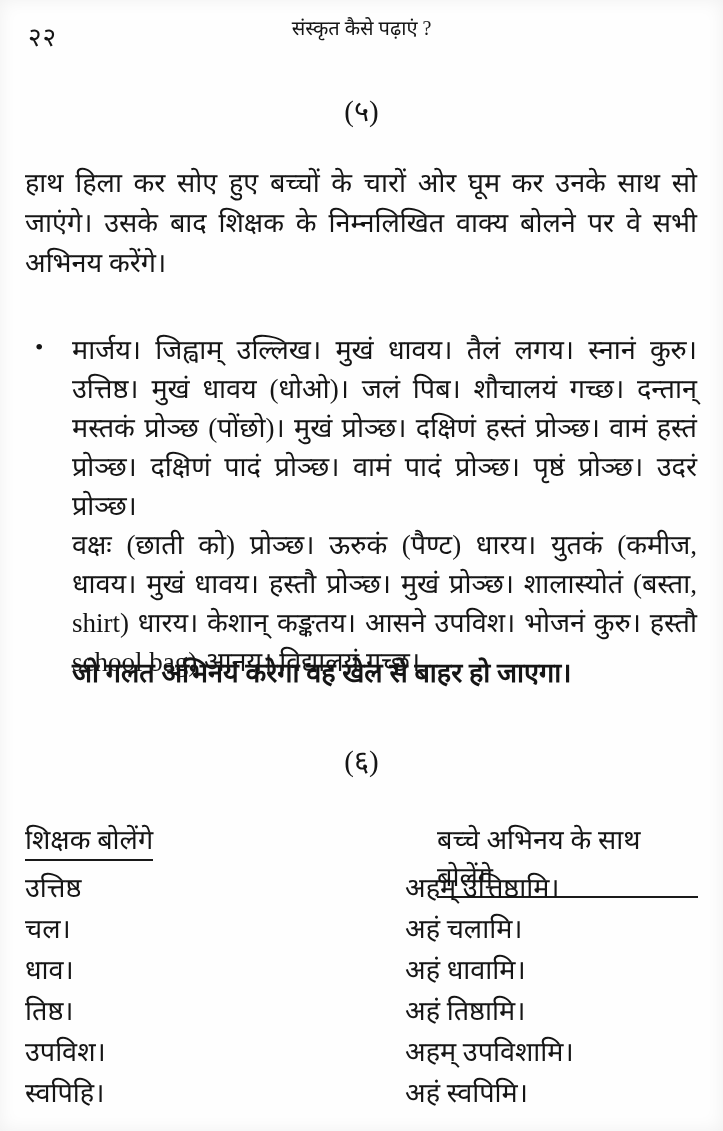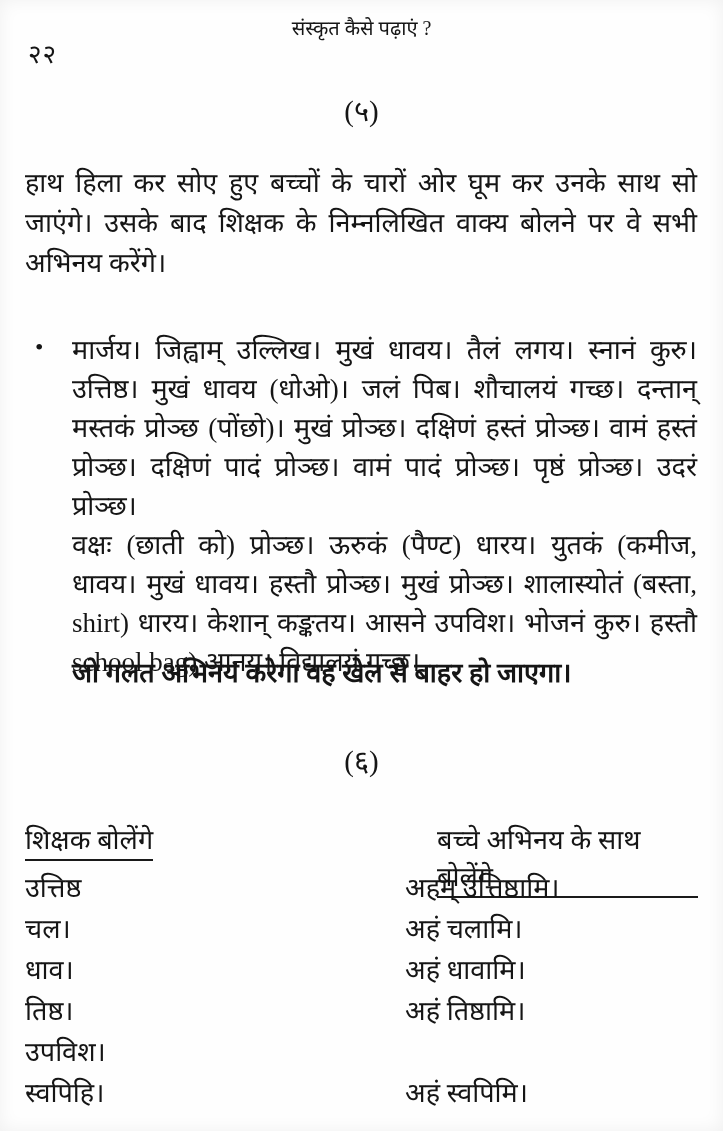--- a/index.html
+++ b/index.html
@@ -15,21 +15,21 @@
     width:723px;height:1131px;
     background:#fefefe;
     box-shadow:inset 0 0 18px rgba(0,0,0,0.06);
   }
   
   .pagehead{
     position:absolute;top:14px;left:25px;right:25px;height:40px;
   }
   .page-number{
     position:absolute;left:3px;top:4px;
-    font-size:26px;letter-spacing:1px;margin-top:17px;
+    font-size:26px;letter-spacing:1px;
   }
   .book-title{
     position:absolute;left:0;right:0;top:0;
     text-align:center;
     font-size:20px;
   }
   
   .section-heading{
     position:absolute;left:0;width:100%;
     text-align:center;
@@ -132,20 +132,21 @@
     <div class="trow">
       <div class="tcell-left">धाव।</div>
       <div class="tcell-right">अहं धावामि।</div>
     </div>
     <div class="trow">
       <div class="tcell-left">तिष्ठ।</div>
       <div class="tcell-right">अहं तिष्ठामि।</div>
     </div>
     <div class="trow">
       <div class="tcell-left">उपविश।</div>
+      <div class="tcell-right">अहम् उपविशामि।</div>
     </div>
     <div class="trow">
       <div class="tcell-left">स्वपिहि।</div>
       <div class="tcell-right">अहं स्वपिमि।</div>
     </div>
   </div>
 
 </div>
 
 </body></html>

